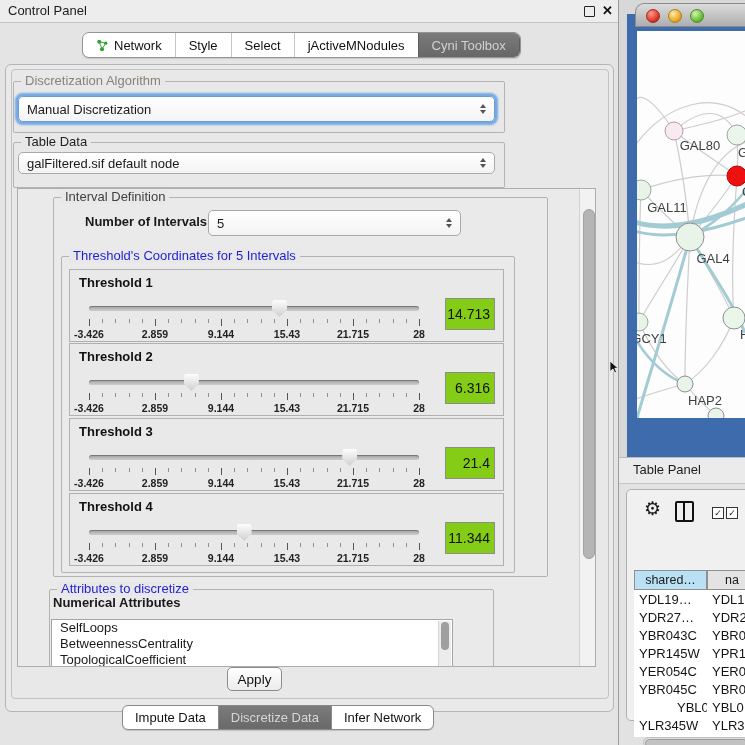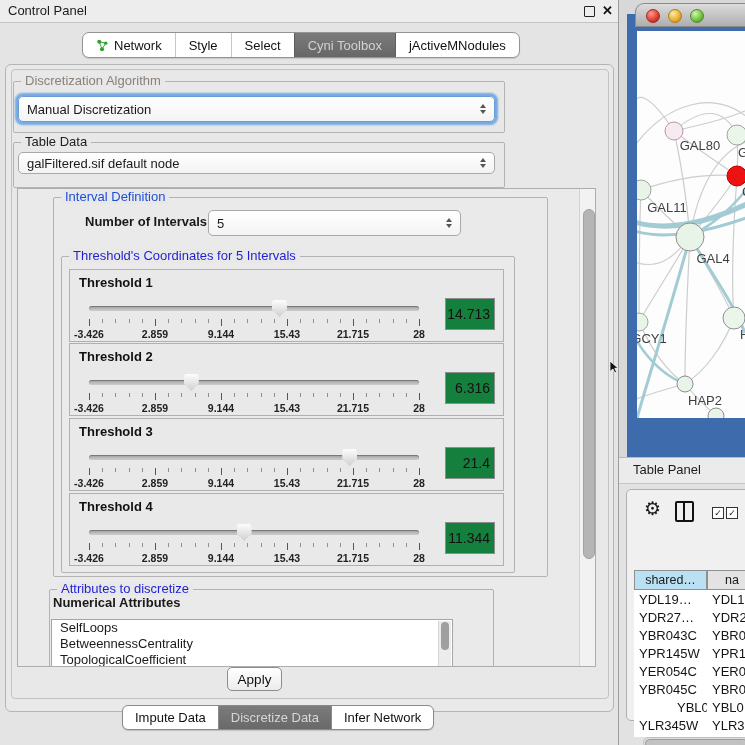--- a/index.html
+++ b/index.html
@@ -51,21 +51,21 @@
   .track{position:absolute;left:19px;top:36px;width:330px;height:5px;border-radius:3px;
          background:linear-gradient(#a2a2a2,#cdcdcd);box-shadow:inset 0 1px 1px rgba(0,0,0,.3);}
   .thumb{position:absolute;top:30px;width:15px;height:17px;background:linear-gradient(#fdfdfd,#cfcfcf);
          clip-path:polygon(8% 0,92% 0,100% 14%,100% 58%,50% 100%,0 58%,0 14%);
          filter:drop-shadow(0 0 0.7px #777);}
   .ticks{position:absolute;left:19px;top:49px;width:330px;height:8px;}
   .tick{position:absolute;top:0;width:1px;height:4px;background:#8f8f8f;}
   .tick.major{height:7px;background:#555;}
   .tlabs{position:absolute;left:19px;top:58px;width:330px;height:12px;}
   .tlab{position:absolute;transform:translateX(-50%);font-size:10.5px;font-weight:bold;color:#222;white-space:nowrap;}
-  .vbox{position:absolute;left:375px;top:28px;width:50px;height:32px;background:#15803d;border:1px solid #8d8d8d;
+  .vbox{position:absolute;left:375px;top:28px;width:50px;height:32px;background:#84cc16;border:1px solid #8d8d8d;
         box-sizing:border-box;display:flex;align-items:center;justify-content:flex-end;padding-right:4px;
         font-size:14px;color:#111;}
 
   .attr-list{position:absolute;background:#fff;border:1px solid #a5a5a5;overflow:hidden;}
   .attr-item{font-size:13px;line-height:16px;padding-left:8px;color:#1a1a1a;white-space:nowrap;}
   .list-scroll{position:absolute;right:1px;top:1px;width:12px;height:45px;background:#ececec;border-left:1px solid #d5d5d5;}
   .list-thumb{position:absolute;left:1.5px;top:1px;width:8px;height:28px;background:#9f9f9f;border-radius:4px;}
 
   .apply-btn{position:absolute;left:227px;top:667px;width:55px;height:24px;background:linear-gradient(#ffffff,#ececec);
              border:1px solid #8d8d8d;border-radius:5px;display:flex;align-items:center;justify-content:center;
@@ -131,25 +131,25 @@
             <circle cx="6.5" cy="11" r="2.2" fill="#2fa12f"></circle>
           </svg>
           <span>Network</span>
         </div>
         <div class="ttab">
           <span>Style</span>
         </div>
         <div class="ttab">
           <span>Select</span>
         </div>
+        <div class="ttab">
+          <span>jActiveMNodules</span>
+        </div>
         <div class="ttab sel">
           <span>Cyni Toolbox</span>
-        </div>
-        <div class="ttab">
-          <span>jActiveMNodules</span>
         </div>
       </div>
 
     <div class="cp-outer"></div>
     <div class="cp-inner"></div>
 
     <div class="tg" style="left:13px;top:81px;width:490px;height:50px;">
       <span class="tg-title" style="color:#8a8178;">Discretization Algorithm</span>
     </div>
     <div class="combo focus" style="left:18px;top:96px;width:477px;height:26px;">
@@ -167,21 +167,21 @@
       <span>galFiltered.sif default node</span>
       <span class="spin">
           <i class="tri-up"></i>
           <i class="tri-dn"></i>
         </span>
     </div>
 
 
     <div class="scrollpane">
       <div class="tg" style="left:35px;top:8px;width:493px;height:378px;">
-        <span class="tg-title" id="intervalTitle" style="color: #1d4ed8;">Interval Definition</span>
+        <span class="tg-title" id="intervalTitle" style="color: #404040;">Interval Definition</span>
       </div>
       <span style="position:absolute;left:67px;top:25px;font-weight:bold;font-size:13px;">Number of Intervals</span>
       <div class="combo" style="left:190px;top:21px;width:253px;height:26px;">
         <span>5</span>
         <span class="spin">
             <i class="tri-up"></i>
             <i class="tri-dn"></i>
           </span>
       </div>
 

